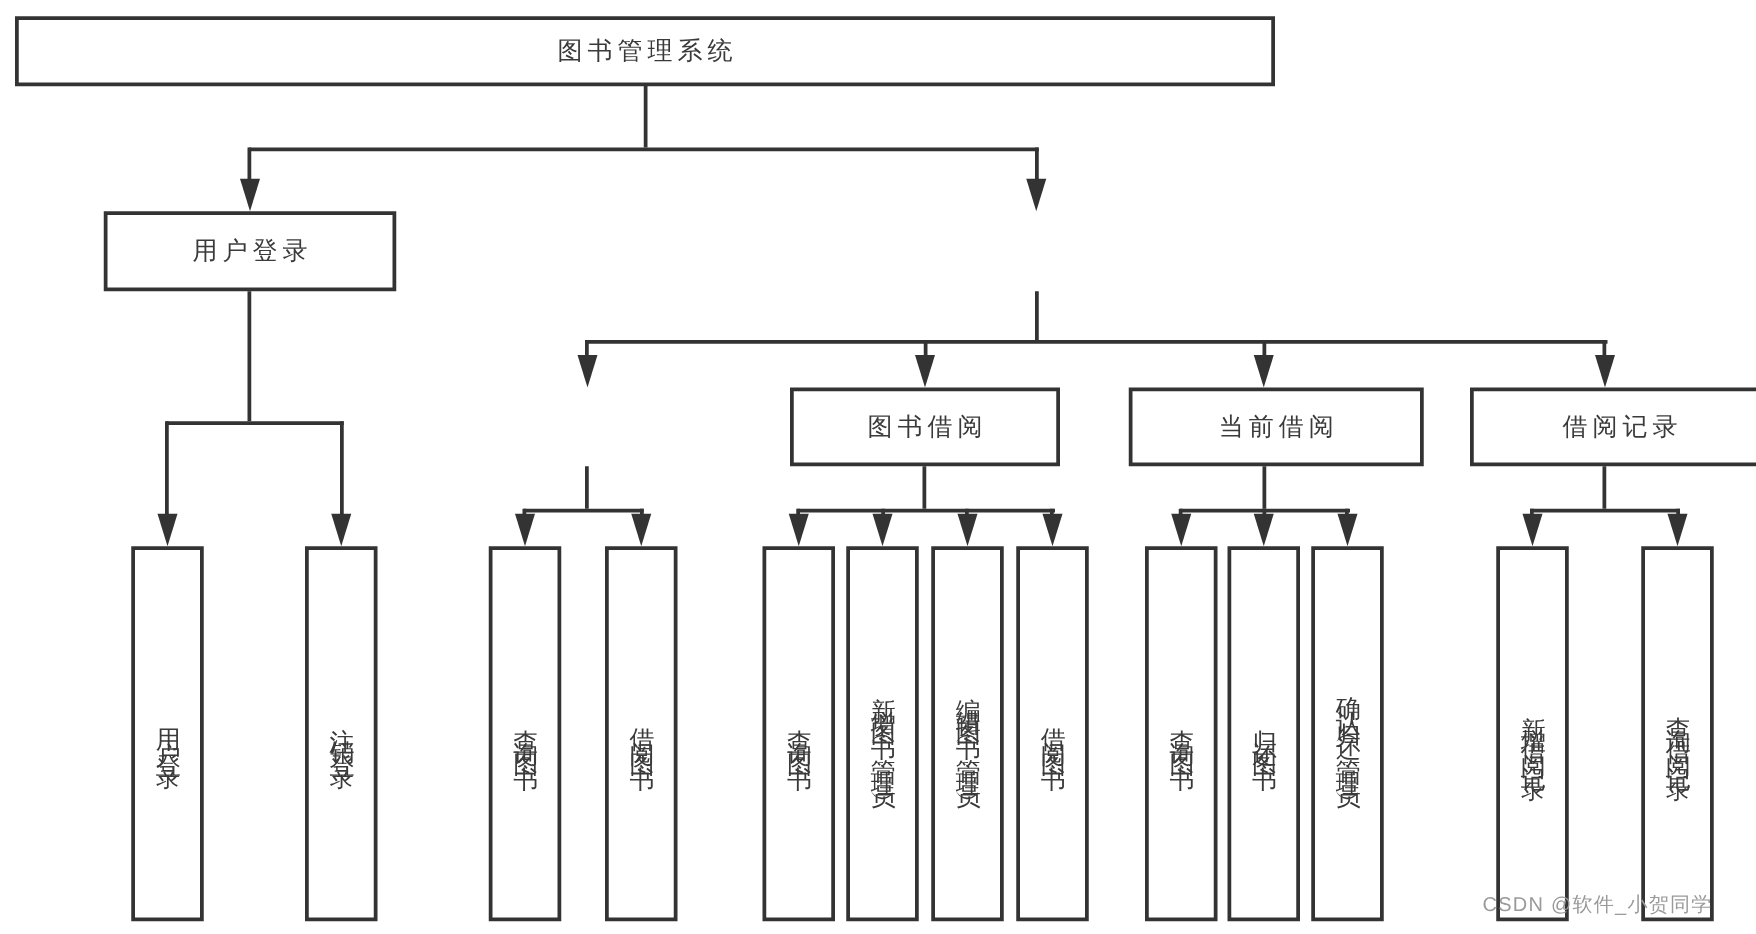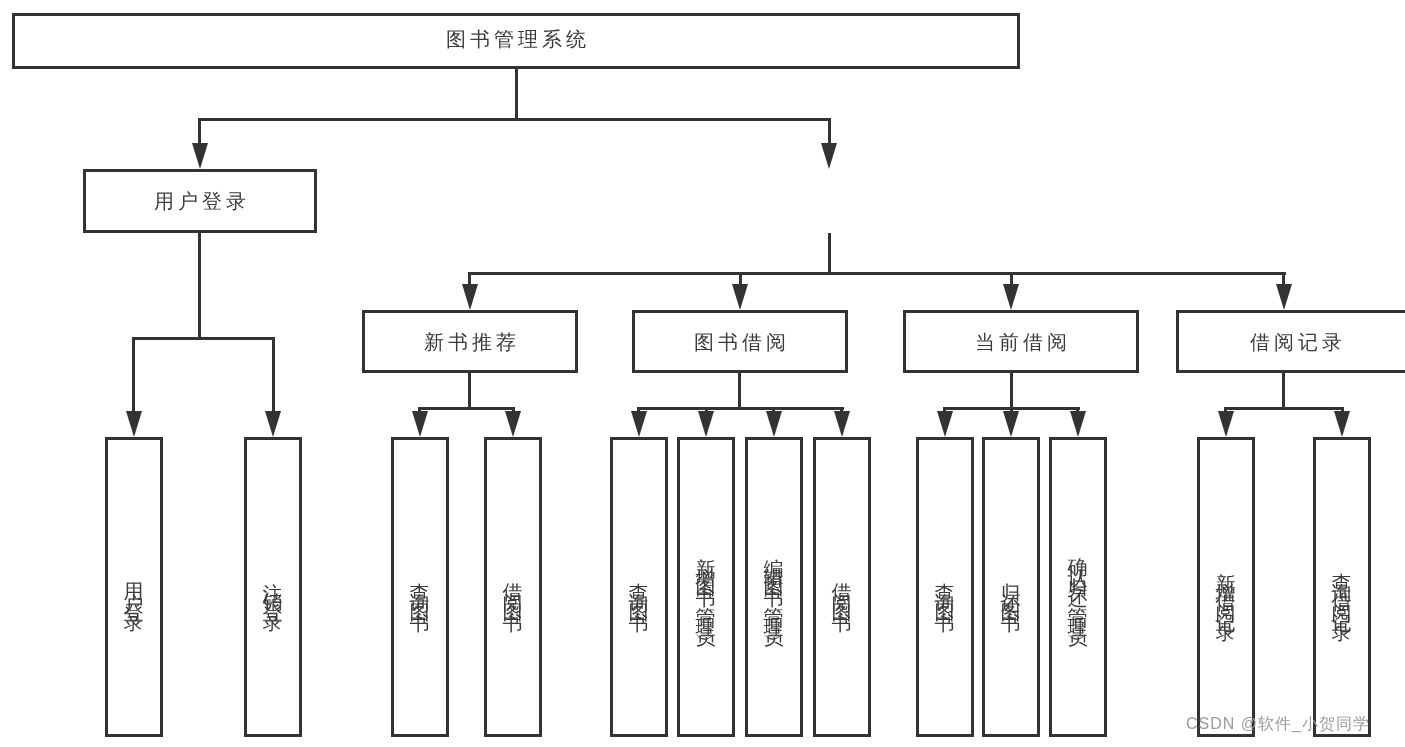--- a/index.html
+++ b/index.html
@@ -57,21 +57,21 @@
     color: #9a9a9a;
     white-space: nowrap;
     z-index: 5;
   }
 </style>
 </head>
 <body>
 
 <div class="canvas">
 
-  <div class="node" style="left:12px; top:13px; width:1008px; height:56px;font-family:Liberation Mono, monospace;">
+  <div class="node" style="left:12px; top:13px; width:1008px; height:56px;">
     <span class="hlabel">图书管理系统</span>
   </div>
 
   <div class="vline" style="left:515px; top:67px; height:51px;"></div>
   <div class="hline" style="left:199px; top:118px; width:632px;"></div>
   <div class="vline" style="left:198px; top:118px; height:27px;"></div>
   <div class="arrow" style="left:192px; top:143px;"></div>
   <div class="vline" style="left:828px; top:118px; height:27px;"></div>
   <div class="arrow" style="left:821px; top:143px;"></div>
 
@@ -90,23 +90,20 @@
   <div class="hline" style="left:469px; top:272px; width:817px;"></div>
   <div class="vline" style="left:468px; top:272px; height:14px;"></div>
   <div class="arrow" style="left:462px; top:284px;"></div>
   <div class="vline" style="left:739px; top:272px; height:14px;"></div>
   <div class="arrow" style="left:732px; top:284px;"></div>
   <div class="vline" style="left:1010px; top:272px; height:14px;"></div>
   <div class="arrow" style="left:1003px; top:284px;"></div>
   <div class="vline" style="left:1282px; top:272px; height:14px;"></div>
   <div class="arrow" style="left:1276px; top:284px;"></div>
 
-  <div class="node" style="left:362px; top:310px; width:216px; height:63px;">
-    <span class="hlabel">新书推荐</span>
-  </div>
   <div class="node" style="left:632px; top:310px; width:216px; height:63px;">
     <span class="hlabel">图书借阅</span>
   </div>
   <div class="node" style="left:903px; top:310px; width:236px; height:63px;">
     <span class="hlabel">当前借阅</span>
   </div>
   <div class="node" style="left:1176px; top:310px; width:240px; height:63px;">
     <span class="hlabel">借阅记录</span>
   </div>
 

